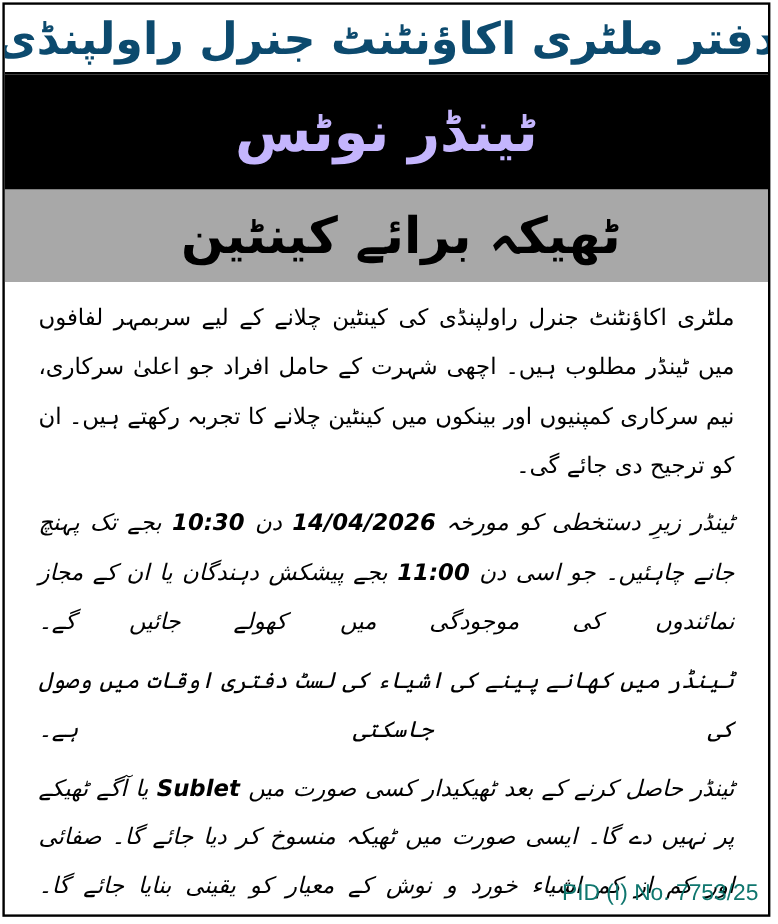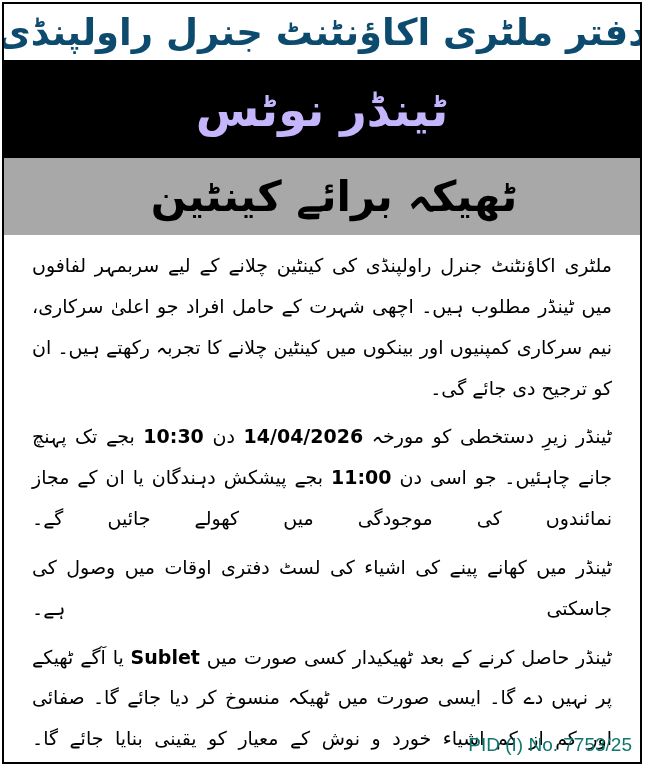--- a/index.html
+++ b/index.html
@@ -30,21 +30,21 @@
   }
   .gray-bar .bar-text { font-size:42px; font-weight:700; }
   .body-sec {
     flex:1 1 auto; position:relative; padding:10px 12px 6px;
     direction:rtl; overflow:hidden;
   }
   p.para {
     margin:0 16px 8px; font-size:19px; line-height:2.15;
     text-align:justify; color:#000;
   }
-  p.para.stretch { text-align-last:justify; }
+  p.para.stretch { text-align-last:justify;font-style:italic; }
   .bold-seg { font-weight:700; unicode-bidi:isolate; }
   .pid {
     position:absolute; right:8px; bottom:6px; direction:ltr;
     font-family:"Liberation Sans", sans-serif; font-size:19px; color:#0f766e;
     white-space:nowrap;
   }
 </style>
 </head>
 <body>
 

